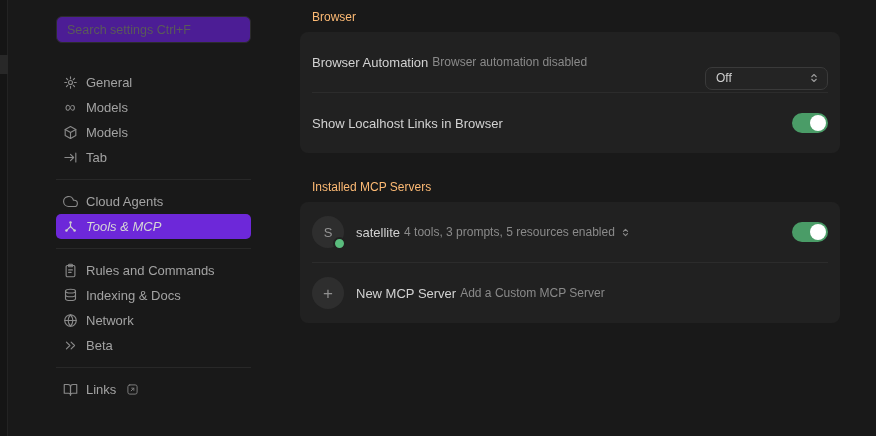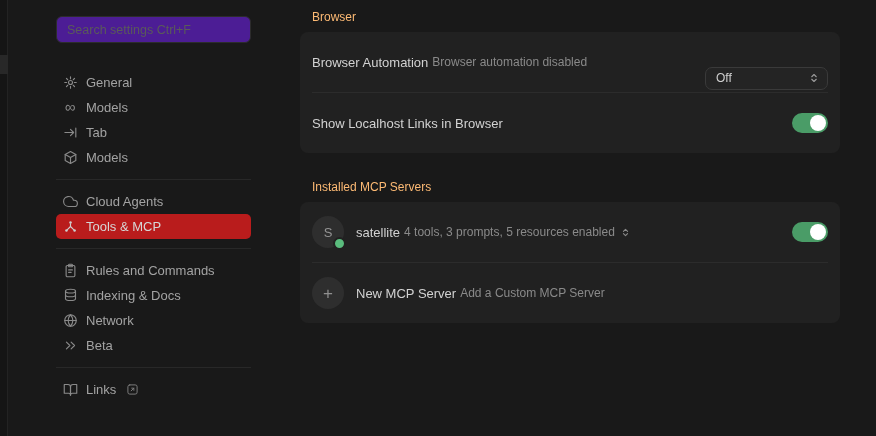--- a/index.html
+++ b/index.html
@@ -21,21 +21,21 @@
     border-radius:6px; color:#b9b9b9; font-size:12.5px; padding:0 10px; outline:none;
     font-family:"Liberation Sans", sans-serif;
   }
   .search-input::placeholder { color:#5a5a5a; }
   .nav { margin-top:27px; }
   .nav-item {
     display:flex; align-items:center; height:25px; gap:8px; padding:0 6px;
     border-radius:5px; color:#a3a3a3; font-size:13px; cursor:pointer; white-space:nowrap;
   }
   .nav-item .icon { width:16px; height:16px; display:flex; align-items:center; justify-content:center; color:#8a8a8a; flex:none; }
-  .nav-item.selected { background:#b91c1c; color:#d6d6d6; }
+  .nav-item.selected { background:#6d28d9; color:#d6d6d6;font-style:italic; }
   .nav-item.selected .icon { color:#cfcfcf; }
   .nav-divider { height:1px; background:#282828; margin:9px 0; }
   .infinity-glyph { font-size:15px; line-height:1; position:relative; top:-1px; }
   .ext-icon { margin-left:2px; color:#7d7d7d; display:flex; align-items:center; }
 
   
   .main { position:absolute; left:300px; top:0; width:540px; }
   .section-label { color:#fdba74; font-size:12px; padding:0 12px; }
   .label-browser { margin-top:10px; }
   .label-mcp { margin-top:27px; }
@@ -95,34 +95,34 @@
     <div class="nav-item">
       <span class="icon">
           <span class="infinity-glyph">∞</span>
         </span>
       <span>Models</span>
     </div>
 
     <div class="nav-item">
       <span class="icon">
         <svg width="15" height="15" viewBox="0 0 24 24" fill="none" stroke="currentColor" stroke-width="1.8" stroke-linecap="round" stroke-linejoin="round">
-          <path d="M3 12h13M12 7l5 5-5 5M20.5 5v14"></path>
-        </svg>
-      </span>
-      <span>Tab</span>
-    </div>
-
-    <div class="nav-item">
-      <span class="icon">
-        <svg width="15" height="15" viewBox="0 0 24 24" fill="none" stroke="currentColor" stroke-width="1.8" stroke-linecap="round" stroke-linejoin="round">
           <path d="M12 2.5l8.5 4.7v9.6L12 21.5l-8.5-4.7V7.2z"></path>
           <path d="M3.5 7.2L12 12l8.5-4.8M12 12v9.5"></path>
         </svg>
       </span>
       <span>Models</span>
+    </div>
+
+    <div class="nav-item">
+      <span class="icon">
+        <svg width="15" height="15" viewBox="0 0 24 24" fill="none" stroke="currentColor" stroke-width="1.8" stroke-linecap="round" stroke-linejoin="round">
+          <path d="M3 12h13M12 7l5 5-5 5M20.5 5v14"></path>
+        </svg>
+      </span>
+      <span>Tab</span>
     </div>
 
     <div class="nav-divider"></div>
 
     <div class="nav-item">
       <span class="icon">
         <svg width="15" height="15" viewBox="0 0 24 24" fill="none" stroke="currentColor" stroke-width="1.8" stroke-linecap="round" stroke-linejoin="round">
           <path d="M18 10h-1.26A8 8 0 1 0 9 20h9a5 5 0 0 0 0-10z"></path>
         </svg>
       </span>

